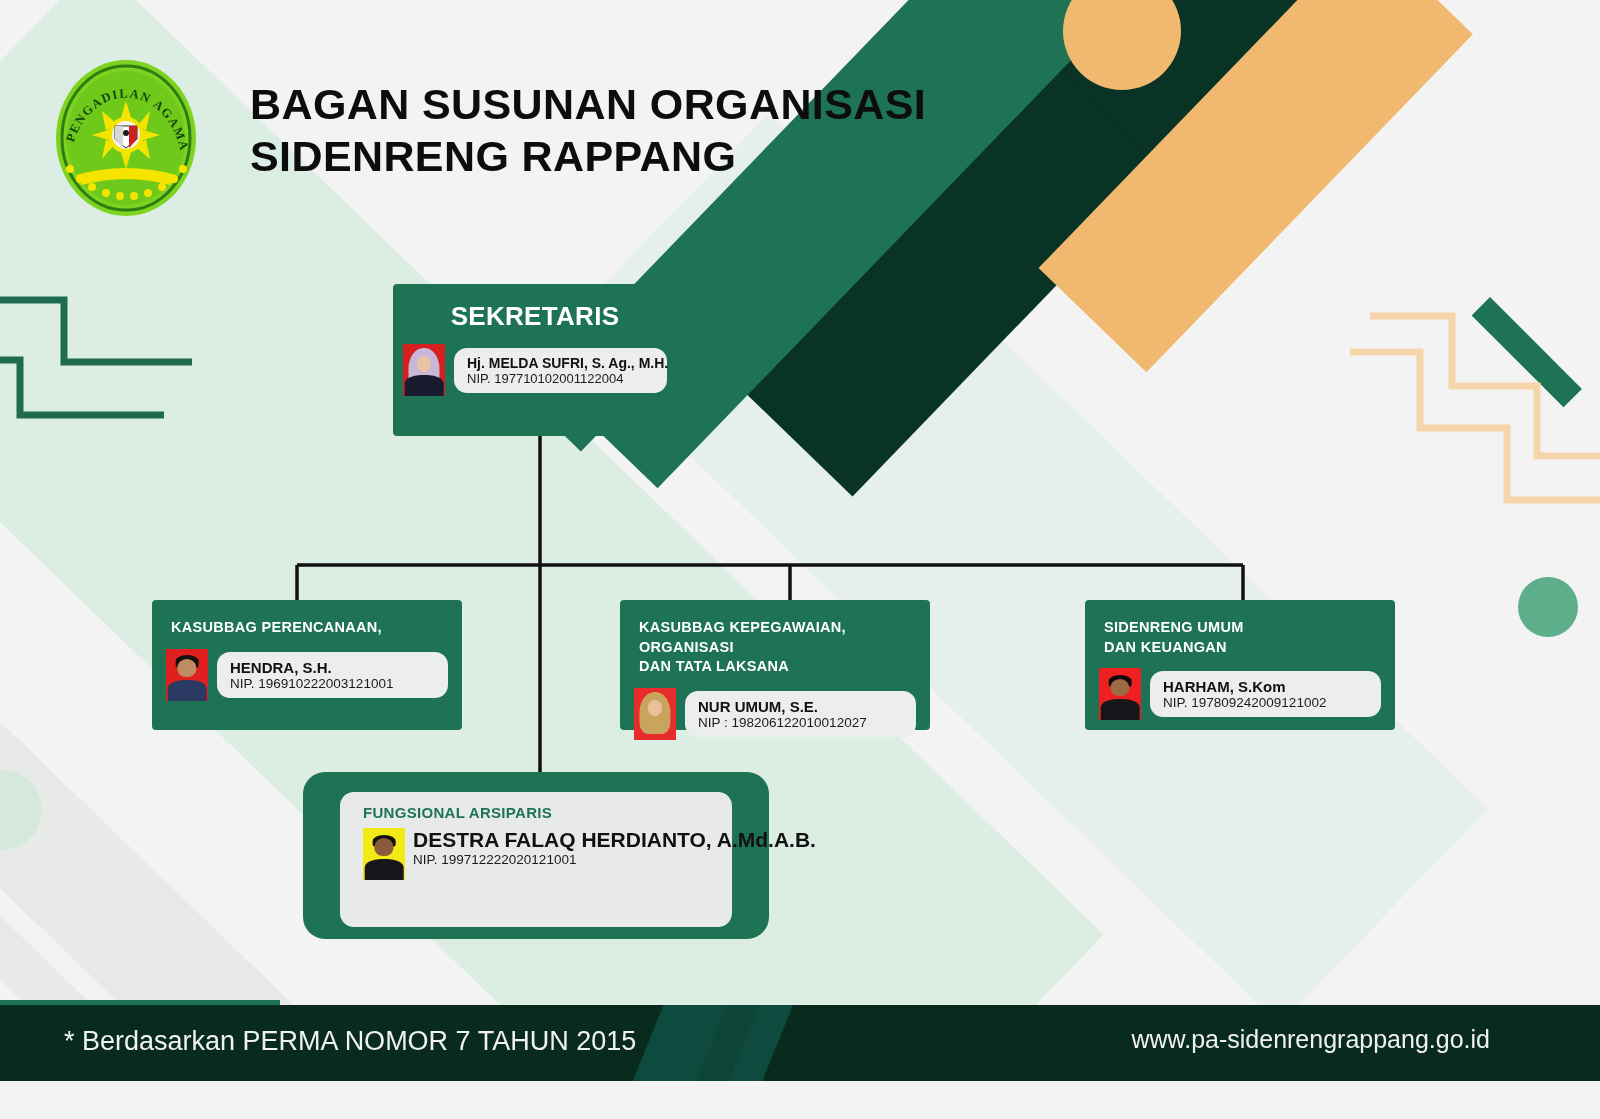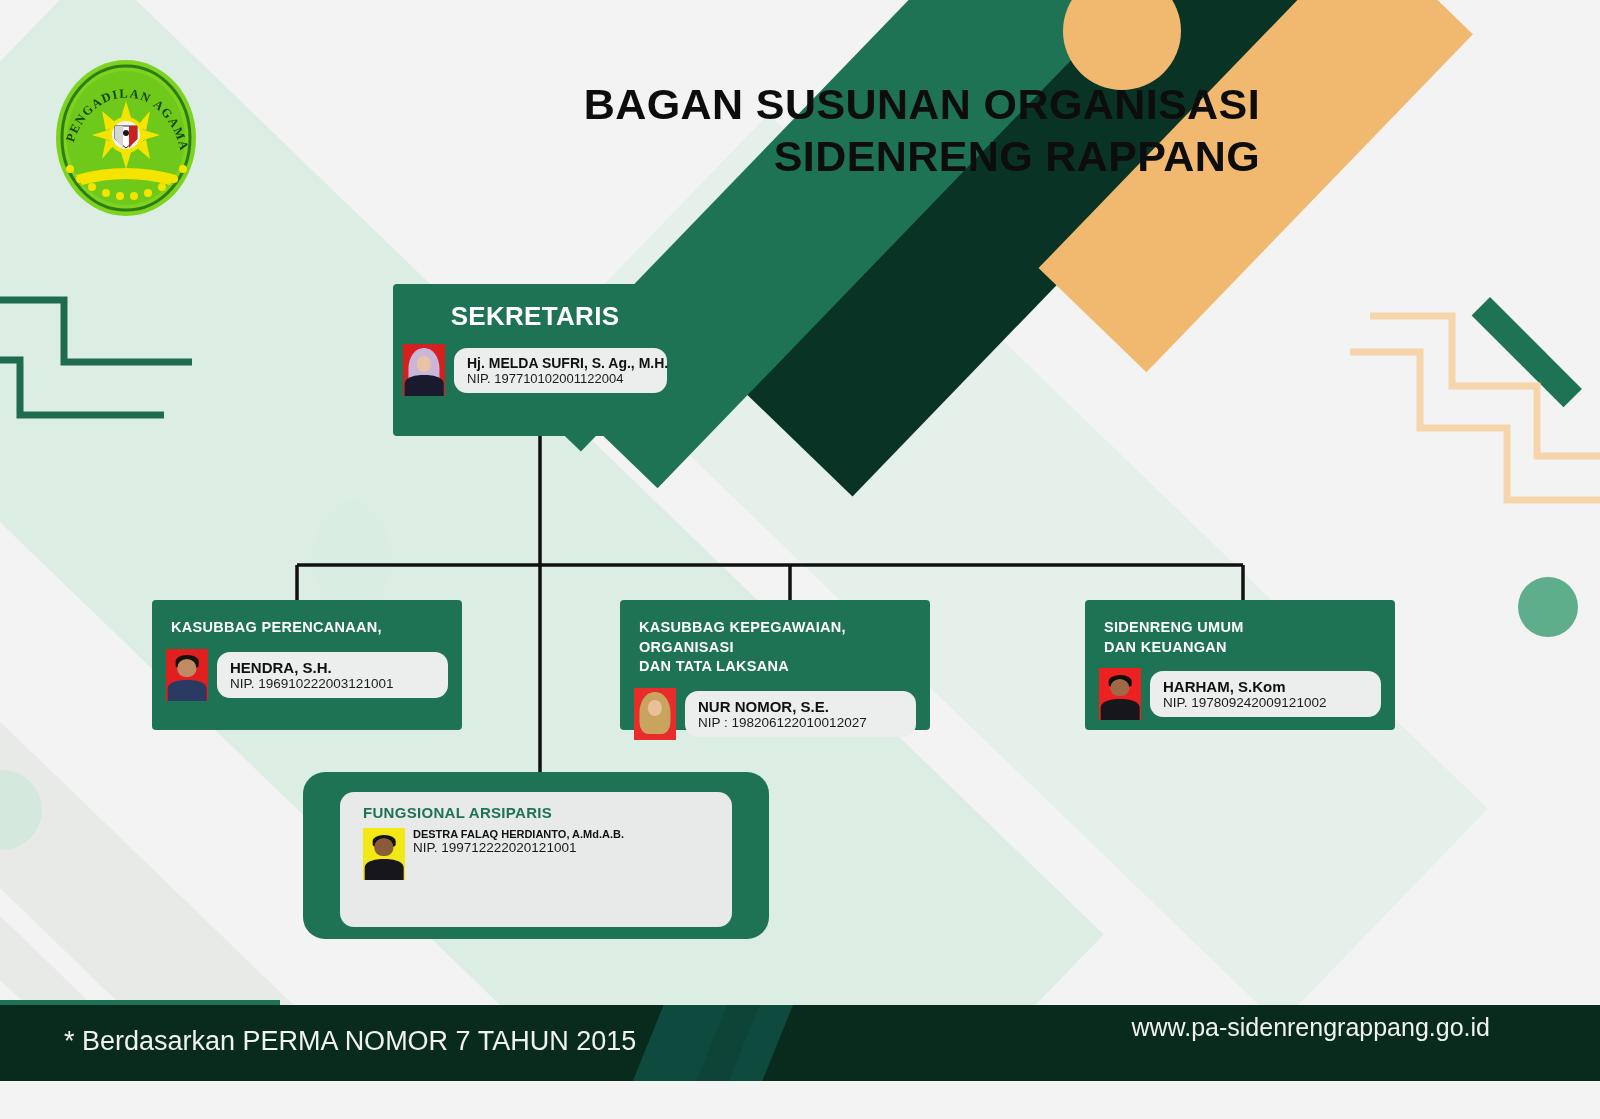--- a/index.html
+++ b/index.html
@@ -85,21 +85,21 @@
   .stair { position:absolute; }
   .stair svg { display:block; }
 
   
   .logo {
     position:absolute; left:52px; top:57px;
     width:148px; height:162px;
   }
   .poster-title {
     position:absolute; left:250px; top:78px; width:1010px;
-    text-align:right;
+    text-align:left;
     font-size:43px; line-height:1.22;
     font-weight:bold; color:#0d0d0d;
     letter-spacing:.4px;
   }
 
   
   #lines { position:absolute; left:0; top:0; width:1600px; height:1119px; }
 
   
   .node {
@@ -206,21 +206,21 @@
     position:absolute; left:60px; top:32px;
     color:#1f7355; font-size:15px;
   }
   #node-arsiparis .person {
     position:absolute; left:60px; top:56px; right:40px;
     align-items:flex-start;
   }
   #node-arsiparis .name-card {
     background:transparent; margin-left:8px; padding:0;
   }
-  #node-arsiparis .name-card .nm  { font-size:11px; }
+  #node-arsiparis .name-card .nm  { font-size:21px; }
   #node-arsiparis .name-card .nip { font-size:13.5px; }
 
   
   #footer {
     position:absolute; left:0; top:1005px;
     width:1600px; height:76px;
     background:#092b1d;
     overflow:hidden;
   }
   #footer .slash {
@@ -235,21 +235,21 @@
     width:30px; height:260px;
     background:#0d4036;
     transform:rotate(22deg);
     opacity:.6;
   }
   .footer-note {
     position:absolute; left:64px; top:21px;
     color:#f0f2f0; font-size:27px; font-weight:normal;
   }
   .footer-url {
-    position:absolute; right:110px; top:8px;
+    position:absolute; right:110px; top:20px;
     color:#f0f2f0; font-size:25px;
   }
   .footer-edge {
     position:absolute; left:0; top:1081px; width:1600px; height:38px;
     background:#f2f3f2;
   }
 </style>
 </head>
 <body>
 
@@ -386,21 +386,21 @@
       <div>KASUBBAG KEPEGAWAIAN, ORGANISASI</div>
       <div>DAN TATA LAKSANA</div>
     </div>
     <div class="person">
       <div class="photo">
         <div class="bg" style="background:#e82b2b;"></div>
         <div class="veil" style="background:#c9a45e;"></div>
         <div class="face" style="background:#eac09a;"></div>
       </div>
       <div class="name-card">
-        <div class="nm">NUR NOMOR, S.E.</div>
+        <div class="nm">NUR UMUM, S.E.</div>
         <div class="nip">NIP : 198206122010012027</div>
       </div>
     </div>
   </div>
 
   <div class="node kasubbag" id="node-kasubbag-3">
     <div class="node-role">
       <div>SIDENRENG UMUM</div>
       <div>DAN KEUANGAN</div>
     </div>

